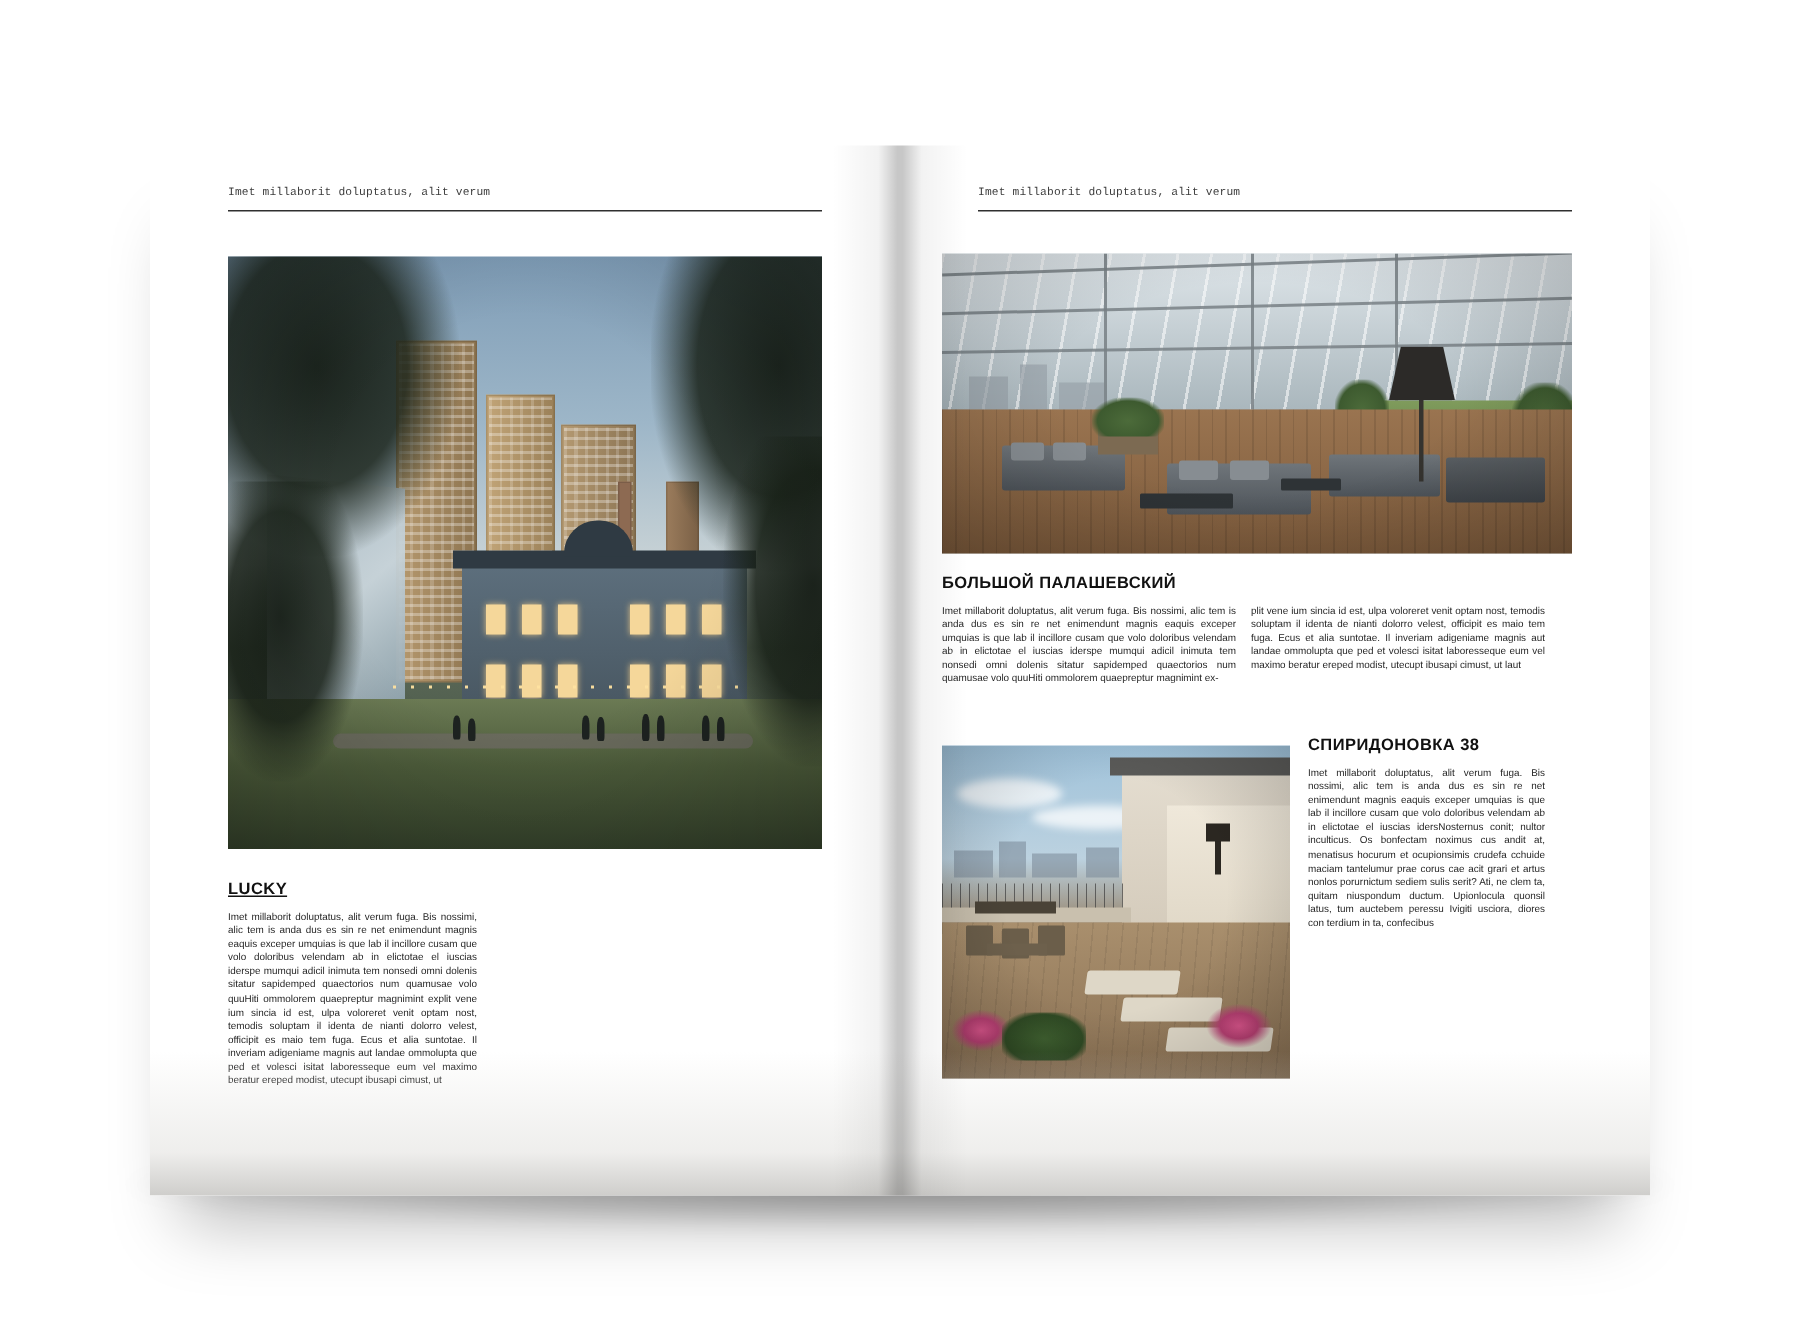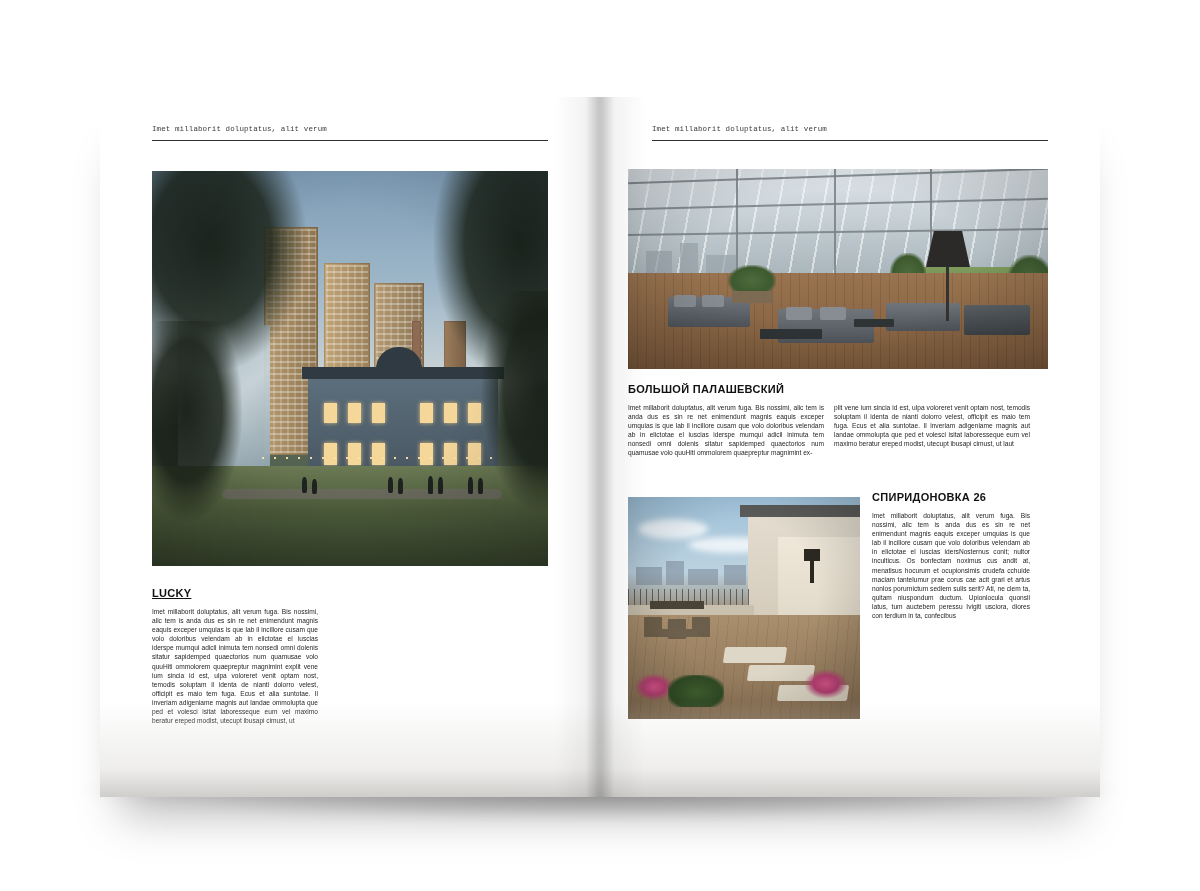--- a/index.html
+++ b/index.html
@@ -498,21 +498,21 @@
           <div class="lounger" style="left:96px; top:150px; width:62px; height:16px;"></div>
           <div class="lounger" style="left:120px; top:168px; width:66px; height:16px;"></div>
           <div class="lounger" style="left:150px; top:188px; width:70px; height:16px;"></div>
 
           <div class="flowers" style="left:176px; top:172px; width:44px; height:30px;"></div>
           <div class="flowers" style="left:6px; top:176px; width:40px; height:28px;"></div>
           <div class="hedge" style="left:40px; top:178px; width:56px; height:32px;"></div>
           <div class="vignette"></div>
         </div>
 
-        <div class="heading" style="left:272px; top:394px; font-size:11px;">СПИРИДОНОВКА 26</div>
+        <div class="heading" style="left:272px; top:394px; font-size:11px;">СПИРИДОНОВКА 38</div>
 
         <div class="bodytext" style="left:272px; top:414px; width:158px;">Imet millaborit doluptatus, alit verum fuga. Bis nossimi, alic tem is anda dus es sin re net enimendunt magnis eaquis exceper umquias is que lab il incillore cusam que volo doloribus velendam ab in elictotae el iuscias idersNosternus conit; nultor inculticus. Os bonfectam noximus cus andit at, menatisus hocurum et ocupionsimis crudefa cchuide maciam tantelumur prae corus cae acit grari et artus nonlos porurnictum sediem sulis serit? Ati, ne clem ta, quitam niuspondum ductum. Upionlocula quonsil latus, tum auctebem peressu Ivigiti usciora, diores con terdium in ta, confecibus</div>
 
         <div class="page-bottom-shade"></div>
       </div>
     </div>
 
     <div class="gutter"></div>
   </div>
 </div>

